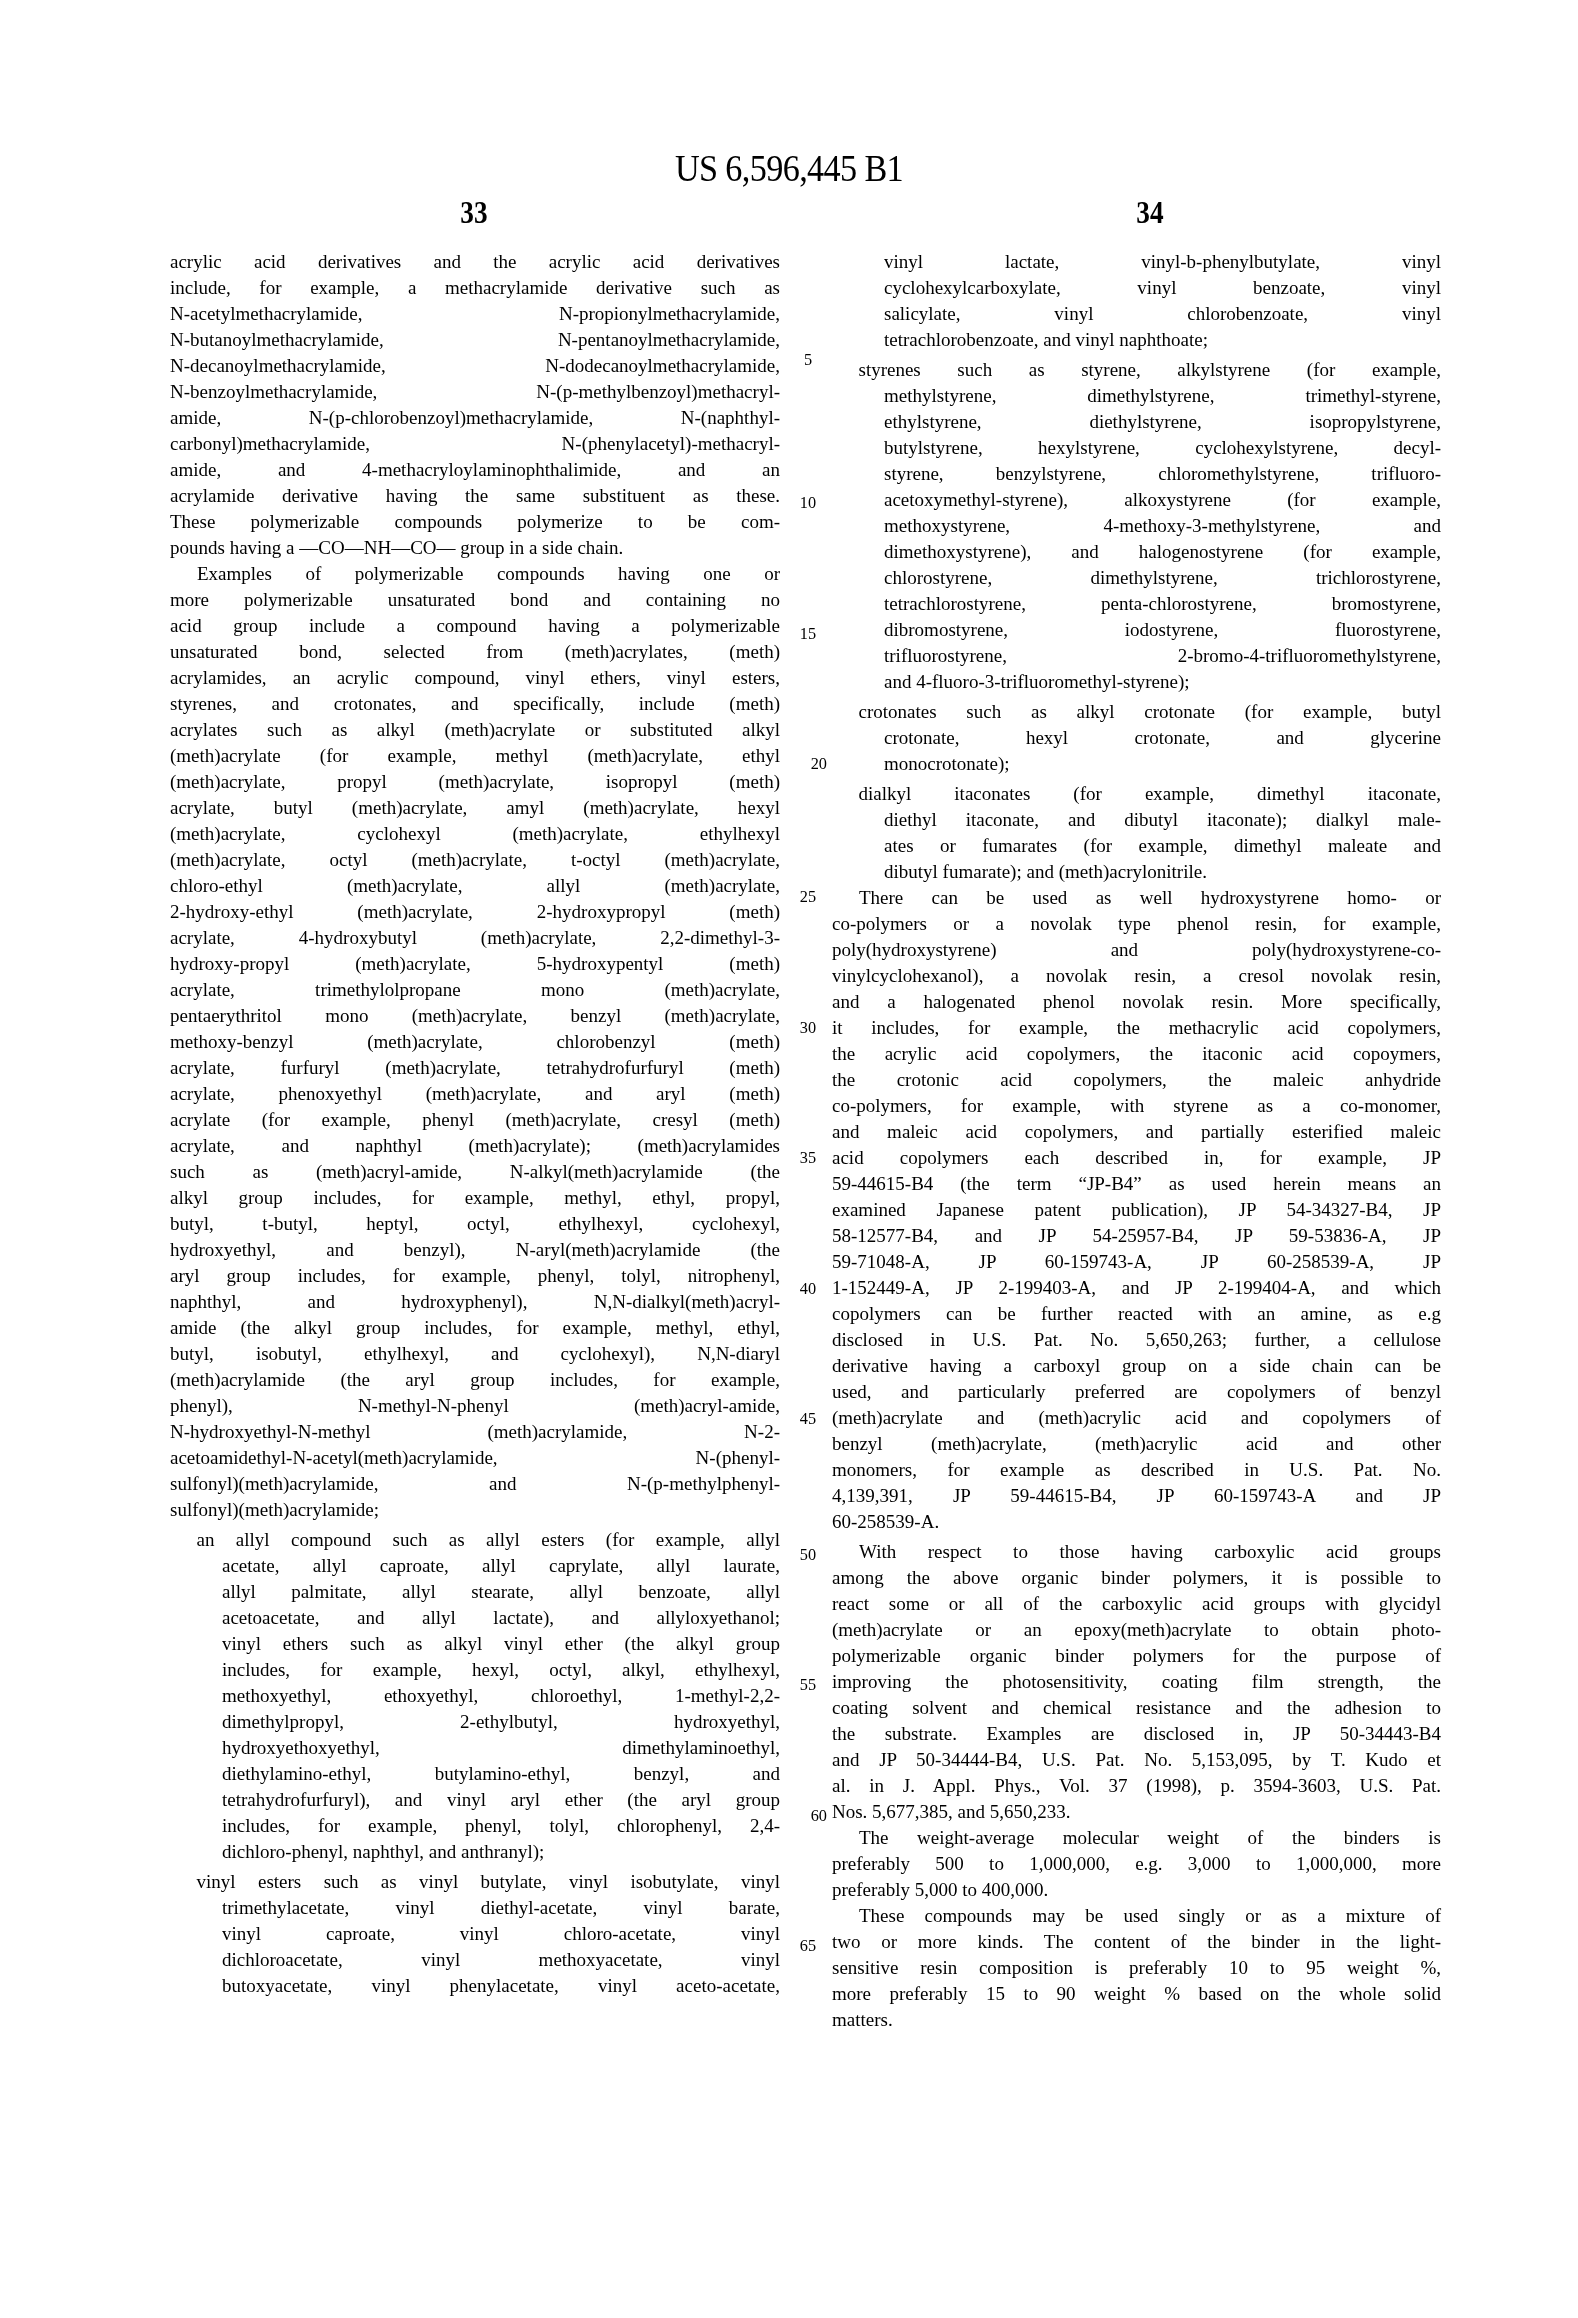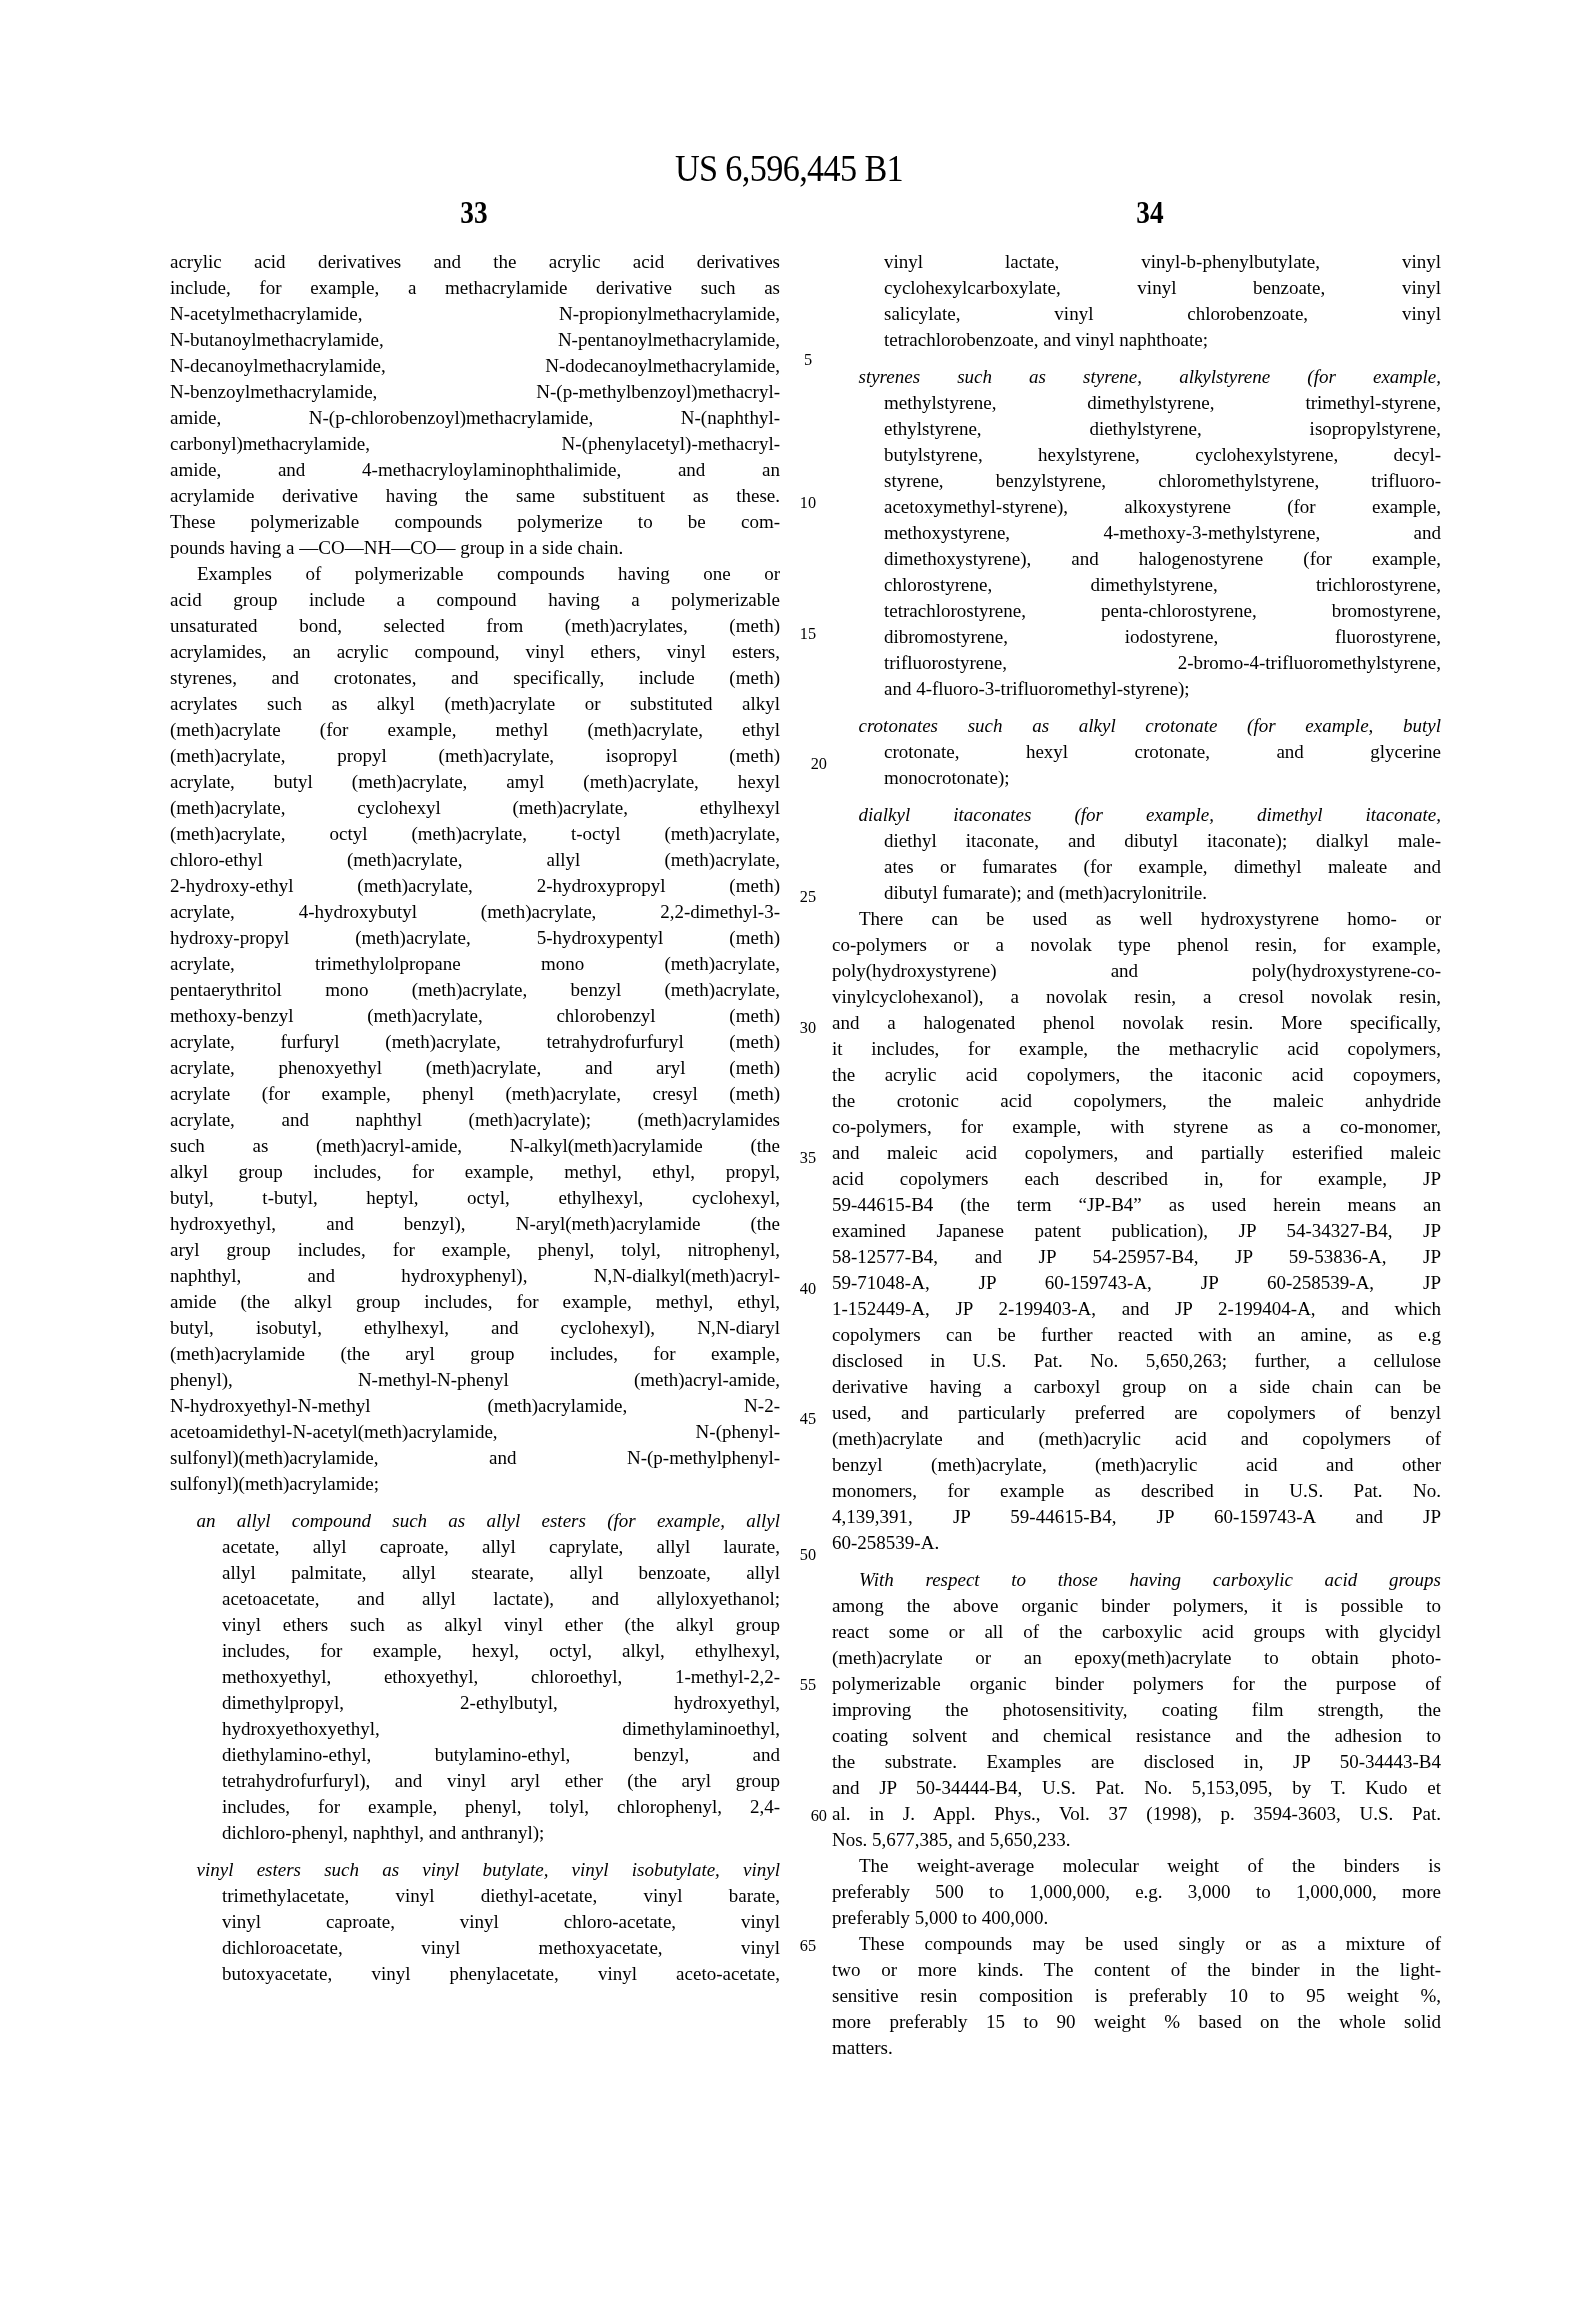--- a/index.html
+++ b/index.html
@@ -11,21 +11,21 @@
                 font-size: 31px; font-weight: bold; line-height: 35px; transform: scaleX(0.88); }
   .column { position: absolute; top: 249px; font-size: 19px; }
   .col-left { left: 170px; width: 610px; }
   .col-right { left: 832px; width: 609px; }
   .line { display: block; height: 26px; line-height: 26px; white-space: nowrap;
           text-align: justify; text-align-last: justify; }
   .line.last { text-align-last: left; }
   .line.indent-first { padding-left: 27px; }
   .line.item-first { padding-left: 26.5px; }
   .line.item-cont { padding-left: 52px; }
-  .line.gap { margin-top: 11px; font-style: italic; }
+  .line.gap { margin-top: 4px; }
   .gutter { position: absolute; top: 237px; left: 789px; width: 38px; font-size: 16.3px; }
   .line-no { position: absolute; left: 0; width: 38px; text-align: center; line-height: 26px; }
 </style>
 </head>
 <body>
 
 <div class="page-header">US 6,596,445 B1</div>
 <div class="col-number" style="left:433px">33</div>
 <div class="col-number" style="left:1109px">34</div>
 
@@ -36,20 +36,21 @@
     <div class="line ">N-butanoylmethacrylamide, N-pentanoylmethacrylamide,</div>
     <div class="line ">N-decanoylmethacrylamide, N-dodecanoylmethacrylamide,</div>
     <div class="line ">N-benzoylmethacrylamide, N-(p-methylbenzoyl)methacryl-</div>
     <div class="line ">amide, N-(p-chlorobenzoyl)methacrylamide, N-(naphthyl-</div>
     <div class="line ">carbonyl)methacrylamide, N-(phenylacetyl)-methacryl-</div>
     <div class="line ">amide, and 4-methacryloylaminophthalimide, and an</div>
     <div class="line ">acrylamide derivative having the same substituent as these.</div>
     <div class="line ">These polymerizable compounds polymerize to be com-</div>
     <div class="line last">pounds having a —CO—NH—CO— group in a side chain.</div>
     <div class="line indent-first">Examples of polymerizable compounds having one or</div>
+    <div class="line ">more polymerizable unsaturated bond and containing no</div>
     <div class="line ">acid group include a compound having a polymerizable</div>
     <div class="line ">unsaturated bond, selected from (meth)acrylates, (meth)</div>
     <div class="line ">acrylamides, an acrylic compound, vinyl ethers, vinyl esters,</div>
     <div class="line ">styrenes, and crotonates, and specifically, include (meth)</div>
     <div class="line ">acrylates such as alkyl (meth)acrylate or substituted alkyl</div>
     <div class="line ">(meth)acrylate (for example, methyl (meth)acrylate, ethyl</div>
     <div class="line ">(meth)acrylate, propyl (meth)acrylate, isopropyl (meth)</div>
     <div class="line ">acrylate, butyl (meth)acrylate, amyl (meth)acrylate, hexyl</div>
     <div class="line ">(meth)acrylate, cyclohexyl (meth)acrylate, ethylhexyl</div>
     <div class="line ">(meth)acrylate, octyl (meth)acrylate, t-octyl (meth)acrylate,</div>

